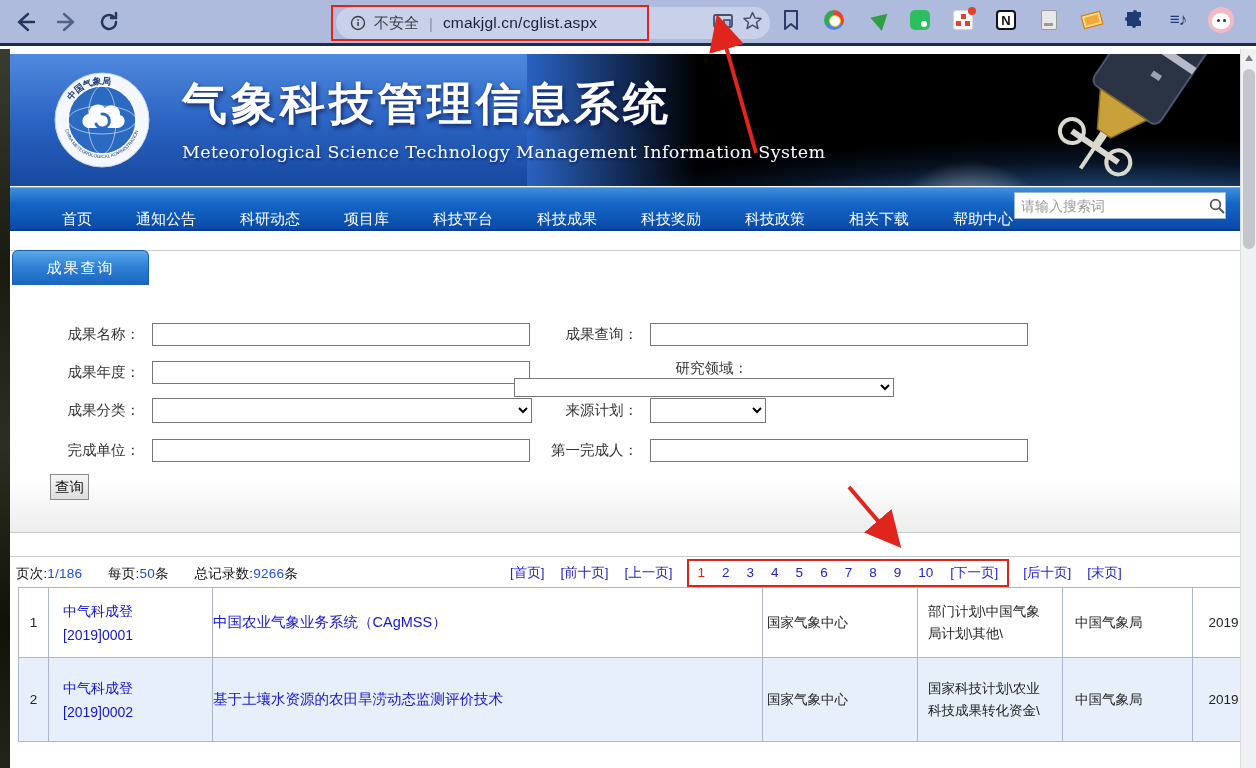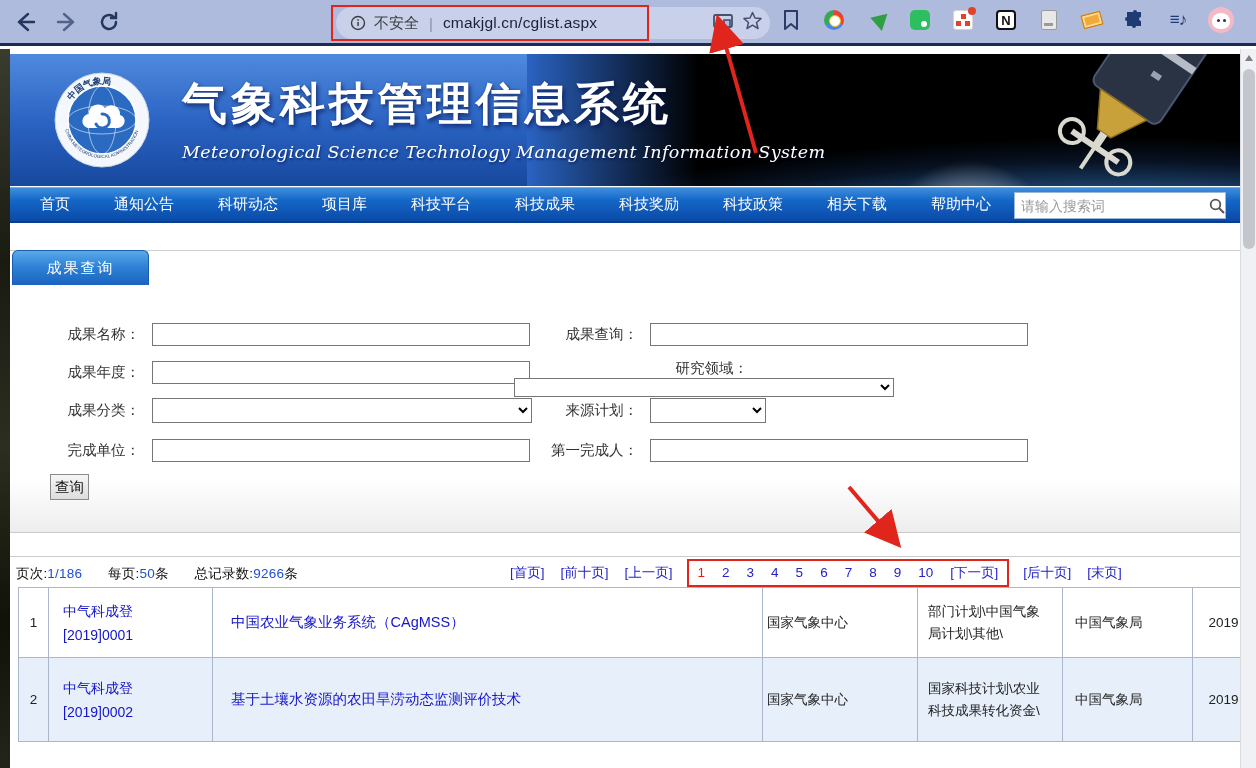--- a/index.html
+++ b/index.html
@@ -72,28 +72,28 @@
   .banner .space { position:absolute; right:0; top:0; width:58%; height:100%;
      background:
        linear-gradient(90deg,#2a63c2 0%, rgba(42,99,194,0) 24%),
        radial-gradient(circle 140px at 62% 150%, rgba(255,255,255,.9), rgba(255,255,255,0) 65%),
        radial-gradient(ellipse 130% 200% at 82% 235%, #eef4f7 0%, #d5e4ee 26%, #9dbfd9 42%, #5586b2 54%, #1d4470 66%, #071222 77%, #000 86%); }
   .sat { position:absolute; right:18px; top:-12px; }
   .logo { position:absolute; left:42px; top:16px; }
   .title-wrap { position:absolute; left:172px; top:20px; color:#fff; }
   .title-cn { font-size:45px; font-weight:bold; letter-spacing:4px;
      text-shadow:2px 3px 4px rgba(0,10,60,.55), 0 0 2px rgba(0,20,80,.4); }
-  .title-en { margin-top:8px; font-family:"DejaVu Serif","Liberation Serif",serif; font-style:italic;
+  .title-en { margin-top:8px; font-family:"DejaVu Serif","Liberation Serif",serif; 
      font-size:17.5px; letter-spacing:.4px; text-shadow:1px 2px 2px rgba(0,10,60,.5); }
 
   
-  .mainnav { position:absolute; left:10px; top:187px; width:1230px; height:36px;
+  .mainnav { position:absolute; left:10px; top:187px; width:1230px; height:44px;
      background:linear-gradient(180deg,#3e8ede 0%,#1466c6 38%,#0a4aa8 100%);
      border-top:1px solid #6cb0ec; border-bottom:2px solid #0a3d8c;
-     display:flex; align-items:center; }
+     display:flex; align-items:flex-end;padding-left:22px; }
   .mainnav .item { color:#fff; font-size:15px; margin-left:44px; cursor:pointer; white-space:nowrap; }
   .mainnav .item:first-child { margin-left:30px; }
   .nav-search { position:absolute; right:14px; top:4px; width:212px; height:27px; background:#fff;
      border:1px solid #9bb7d8; display:flex; align-items:center; }
   .nav-search input { flex:1; border:none; outline:none; font-size:14px; padding:0 6px; color:#555;
      font-family:inherit; background:transparent; }
   .nav-search input::placeholder { color:#9a9a9a; }
   .nav-search .mag { width:26px; display:flex; align-items:center; justify-content:center; cursor:pointer; }
 
   
@@ -138,21 +138,21 @@
   .col-no   { width:30px; }
   .col-reg  { width:164px; }
   .col-name { width:550px; }
   .col-unit { width:155px; }
   .col-src  { width:145px; }
   .col-regu { width:130px; }
   .col-year { width:62px; }
   td.cell-no { text-align:center; color:#666; }
   td.cell-reg { padding-left:14px; }
   .reg-link { color:#1515cc; font-size:14px; line-height:24px; cursor:pointer; display:block; }
-  td.cell-name { padding-left:18px; }
+  td.cell-name { padding-left:0; }
   .name-link { color:#1515cc; font-size:14.5px; cursor:pointer; }
   td.cell-unit { padding-left:4px; }
   td.cell-src { padding:4px 10px; line-height:22px; font-size:14px; word-break:break-all; }
   td.cell-regu { padding-left:12px; }
   td.cell-year { text-align:center; }
   tr.row-1 { height:70px; }
   tr.row-2 { height:84px; }
 
   
   .url-frame { position:absolute; left:331px; top:5px; width:318px; height:36px;

